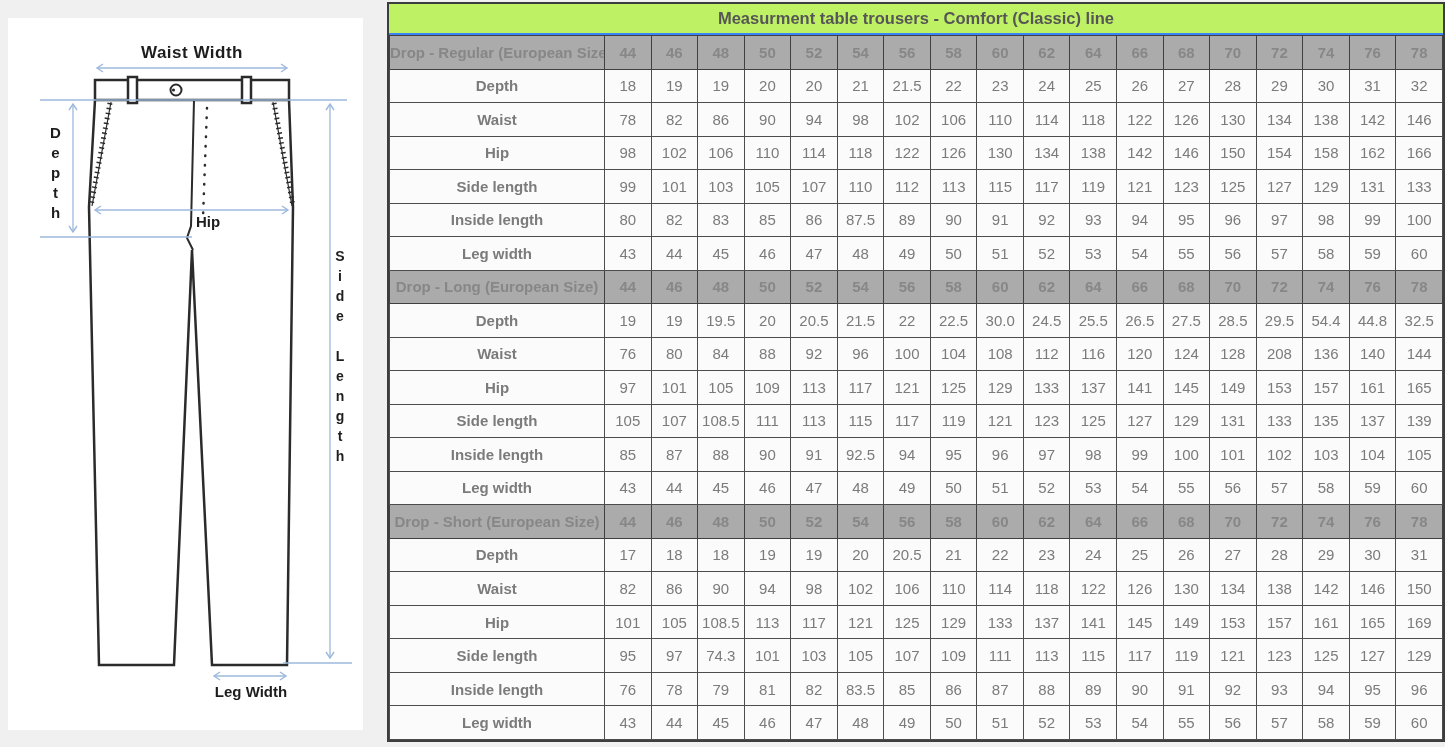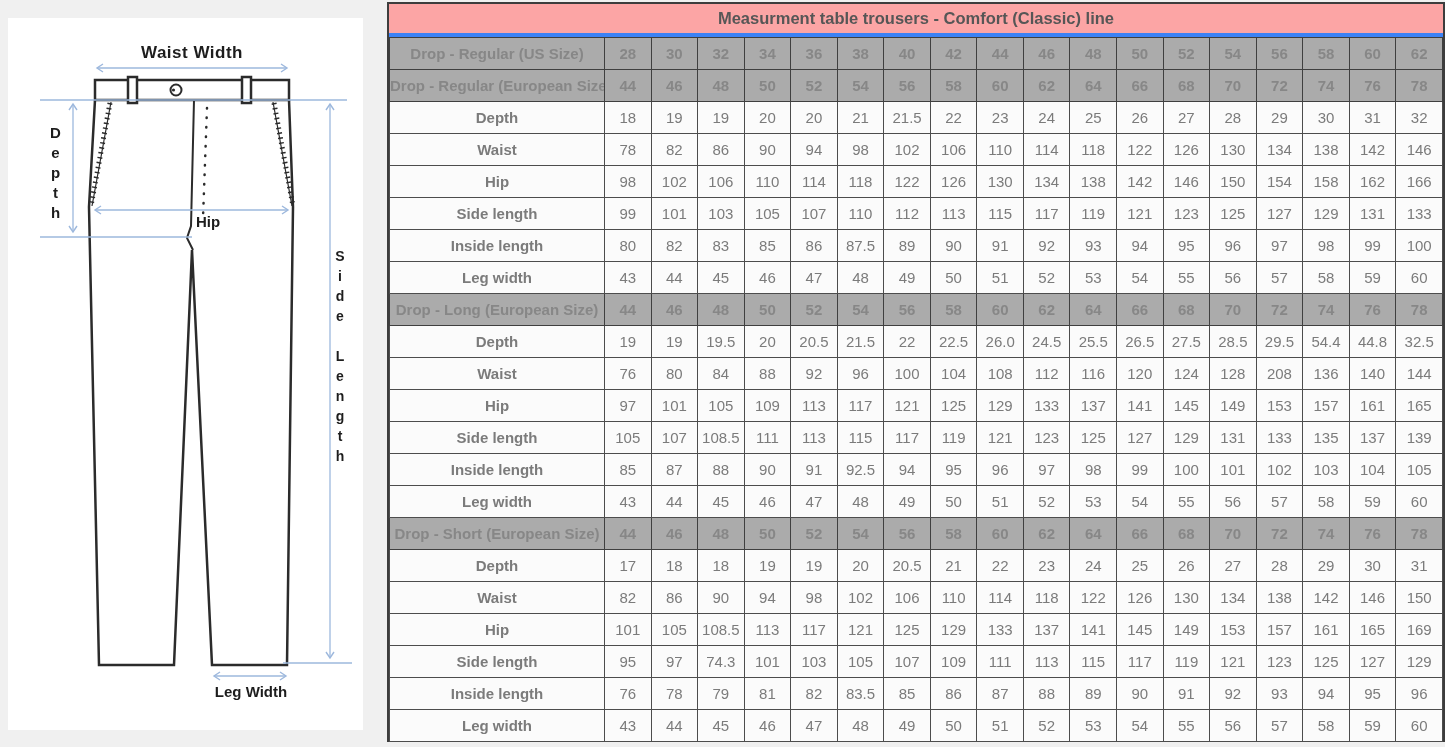--- a/index.html
+++ b/index.html
@@ -14,22 +14,22 @@
   .lbl-waist-width{left:92px;top:43px;width:200px;text-align:center;font-size:17px;letter-spacing:.5px;}
   .lbl-depth{left:47px;top:124px;height:120px;font-size:15px;writing-mode:vertical-rl;text-orientation:upright;letter-spacing:3px;}
   .lbl-hip{left:196px;top:213px;width:44px;font-size:15px;}
   .lbl-side-length{left:332px;top:248px;height:220px;font-size:14px;writing-mode:vertical-rl;text-orientation:upright;letter-spacing:4px;}
   .lbl-leg-width{left:206px;top:683px;width:90px;text-align:center;font-size:15px;}
 
   
   .table-wrap{position:absolute;left:387px;top:2px;width:1058px;height:740px;
     background:#fbfbfb;border:2px solid #3d3d3d;box-sizing:border-box;}
   .table-title{height:29px;display:flex;align-items:center;justify-content:center;
-    background:#fca5a5;color:#565656;font-weight:bold;font-size:16.5px;
-    border-bottom:4px solid #3b82f6;}
+    background:#bef264;color:#565656;font-weight:bold;font-size:16.5px;
+    border-bottom:2px solid #3b82f6;}
   table.meas{width:100%;height:calc(100% - 31px);border-collapse:collapse;table-layout:fixed;}
   table.meas td{border:1px solid #4d4d4d;text-align:center;vertical-align:middle;
     font-size:15px;color:#7b7b7b;padding:0;overflow:hidden;white-space:nowrap;}
   td.label-cell{font-weight:bold;color:#666666;}
   tr.row-data td{background:#fbfbfb;}
   tr.row-size td{background:#ababab;color:#878787;font-weight:bold;border-color:#3f3f3f;}
   col.c-label{width:215px;}
 </style>
 </head>
 <body>
@@ -81,41 +81,20 @@
   </div>
 
   <div class="table-wrap">
     <div class="table-title">Measurment table trousers - Comfort (Classic) line</div>
     <table class="meas">
       <colgroup>
         <col class="c-label">
         <col span="18">
       </colgroup>
       <tbody>
-          <tr class="row-size">
-            <td class="label-cell">Drop - Regular (US Size)</td>
-            <td class="value-cell">28</td>
-            <td class="value-cell">30</td>
-            <td class="value-cell">32</td>
-            <td class="value-cell">34</td>
-            <td class="value-cell">36</td>
-            <td class="value-cell">38</td>
-            <td class="value-cell">40</td>
-            <td class="value-cell">42</td>
-            <td class="value-cell">44</td>
-            <td class="value-cell">46</td>
-            <td class="value-cell">48</td>
-            <td class="value-cell">50</td>
-            <td class="value-cell">52</td>
-            <td class="value-cell">54</td>
-            <td class="value-cell">56</td>
-            <td class="value-cell">58</td>
-            <td class="value-cell">60</td>
-            <td class="value-cell">62</td>
-          </tr>
           <tr class="row-size">
             <td class="label-cell">Drop - Regular (European Size)</td>
             <td class="value-cell">44</td>
             <td class="value-cell">46</td>
             <td class="value-cell">48</td>
             <td class="value-cell">50</td>
             <td class="value-cell">52</td>
             <td class="value-cell">54</td>
             <td class="value-cell">56</td>
             <td class="value-cell">58</td>
@@ -280,21 +259,21 @@
           <tr class="row-data">
             <td class="label-cell">Depth</td>
             <td class="value-cell">19</td>
             <td class="value-cell">19</td>
             <td class="value-cell">19.5</td>
             <td class="value-cell">20</td>
             <td class="value-cell">20.5</td>
             <td class="value-cell">21.5</td>
             <td class="value-cell">22</td>
             <td class="value-cell">22.5</td>
-            <td class="value-cell">26.0</td>
+            <td class="value-cell">30.0</td>
             <td class="value-cell">24.5</td>
             <td class="value-cell">25.5</td>
             <td class="value-cell">26.5</td>
             <td class="value-cell">27.5</td>
             <td class="value-cell">28.5</td>
             <td class="value-cell">29.5</td>
             <td class="value-cell">54.4</td>
             <td class="value-cell">44.8</td>
             <td class="value-cell">32.5</td>
           </tr>

